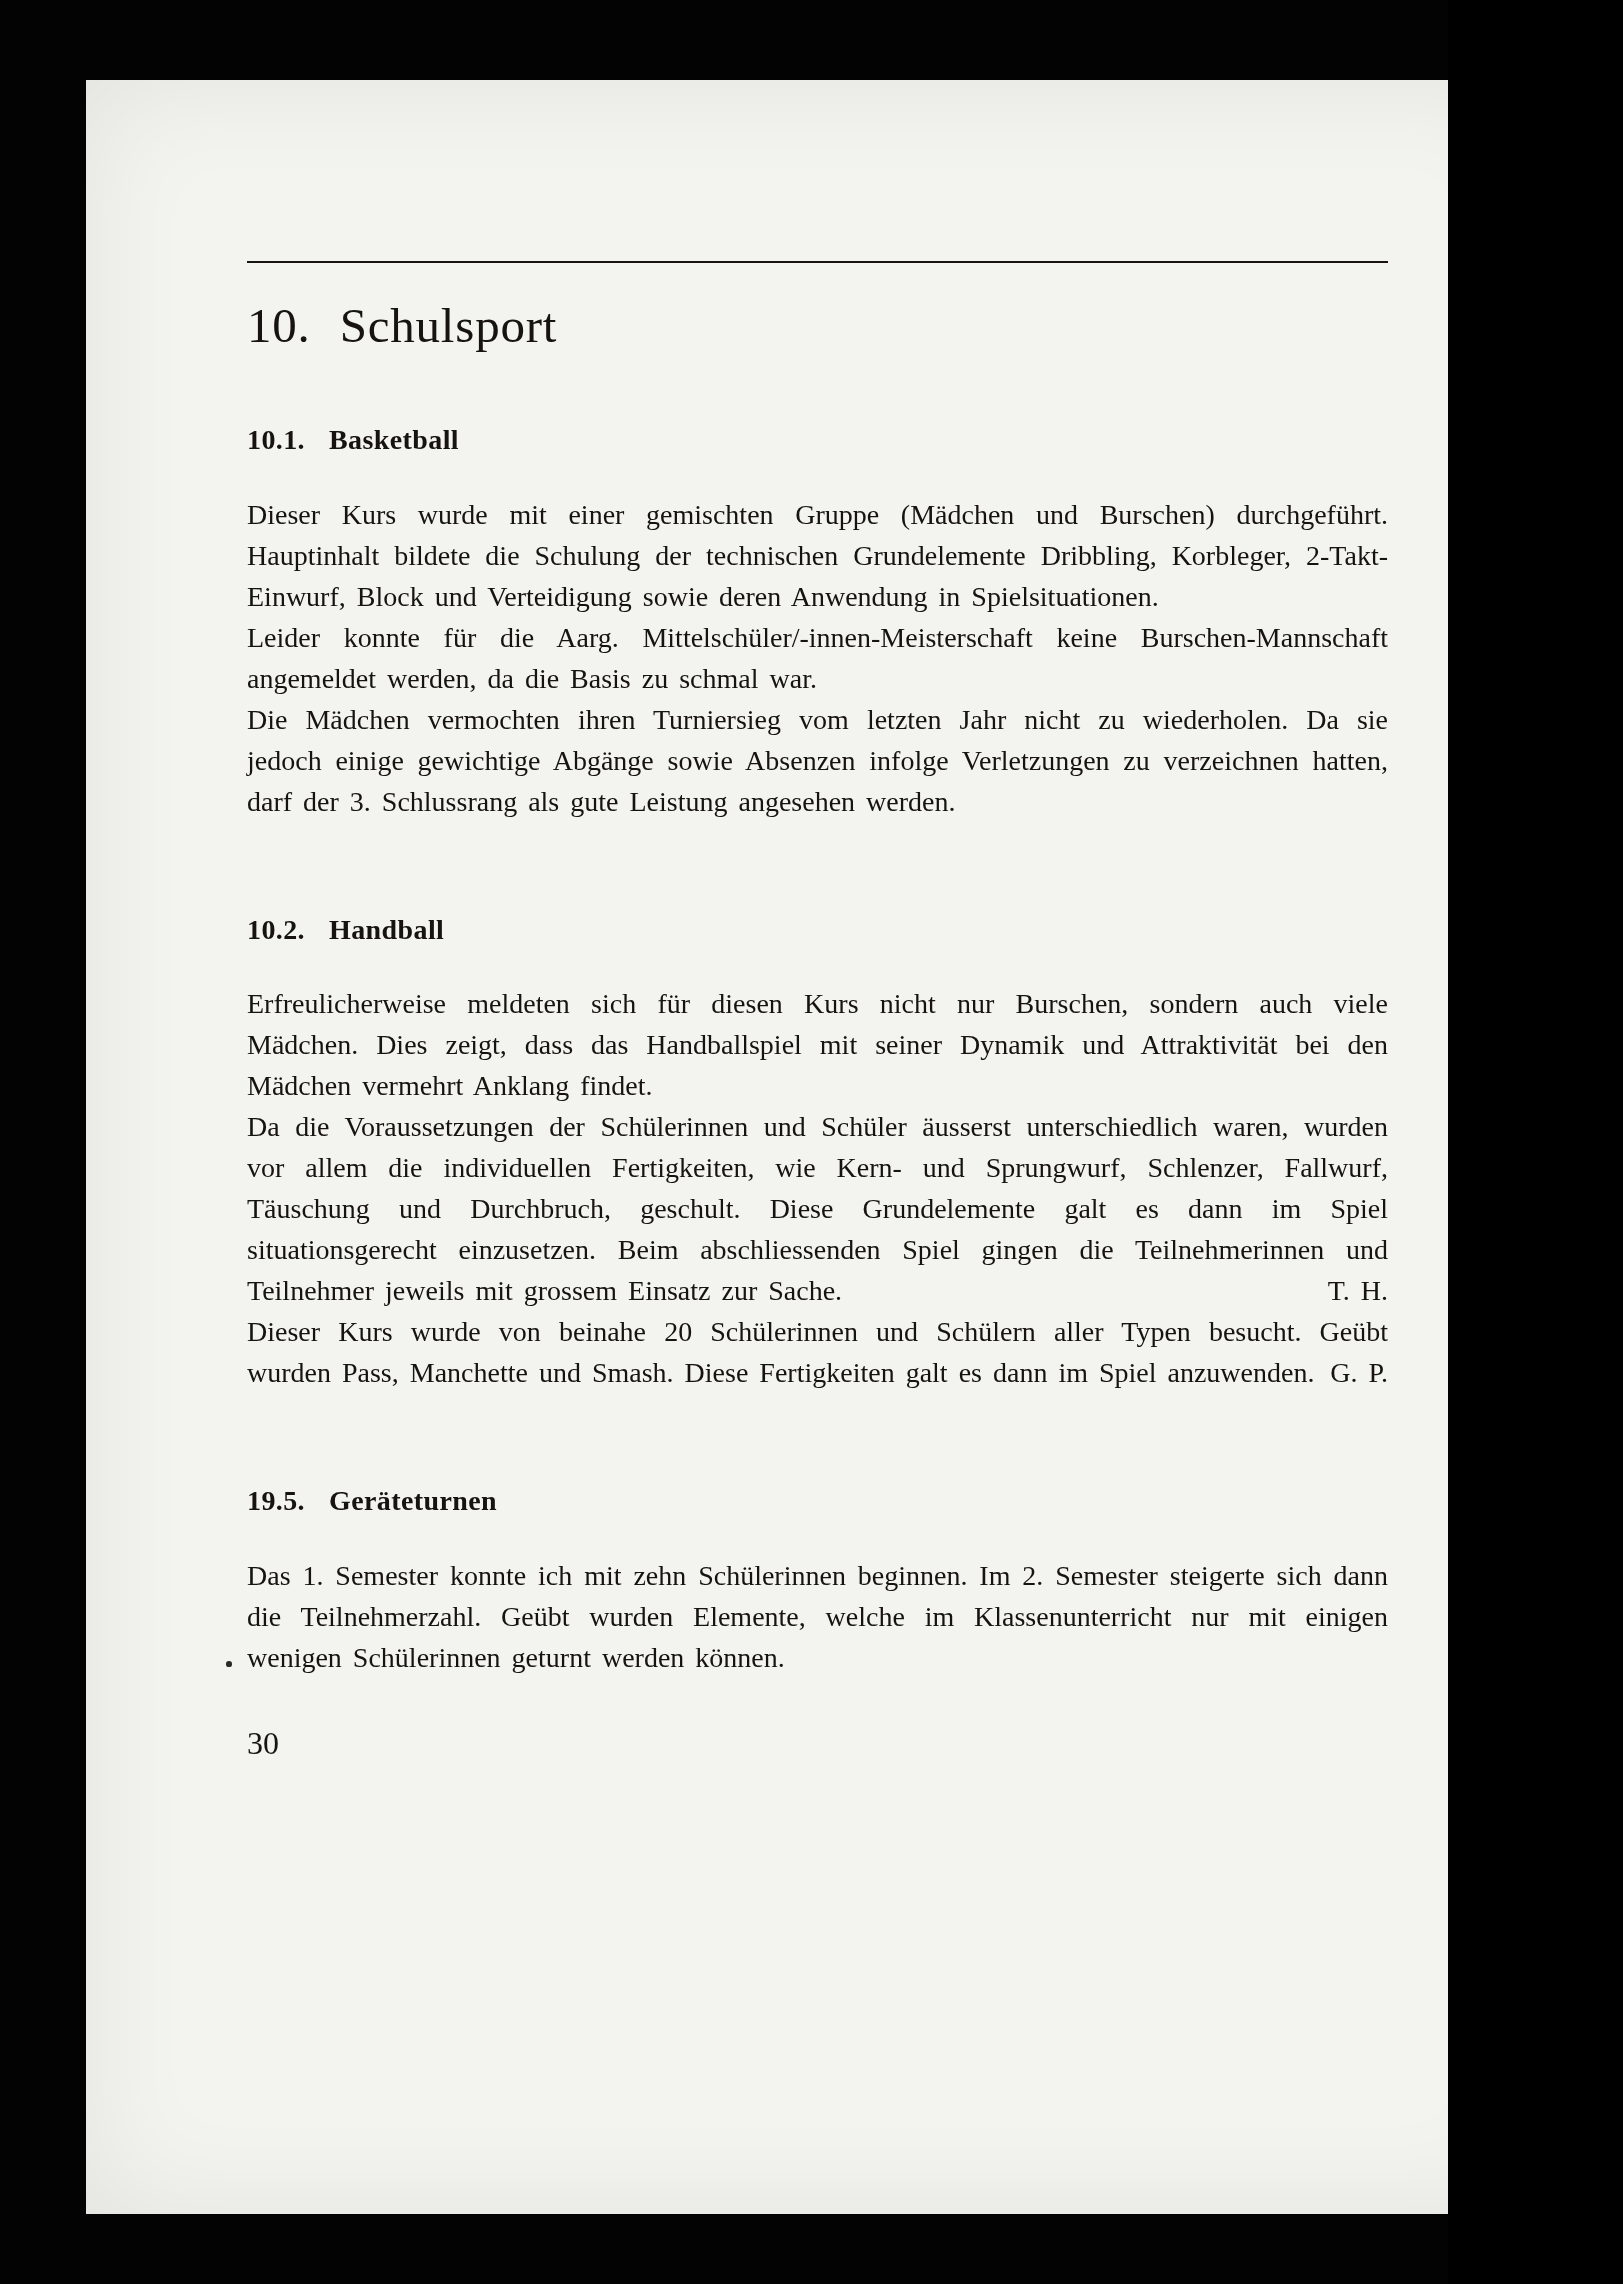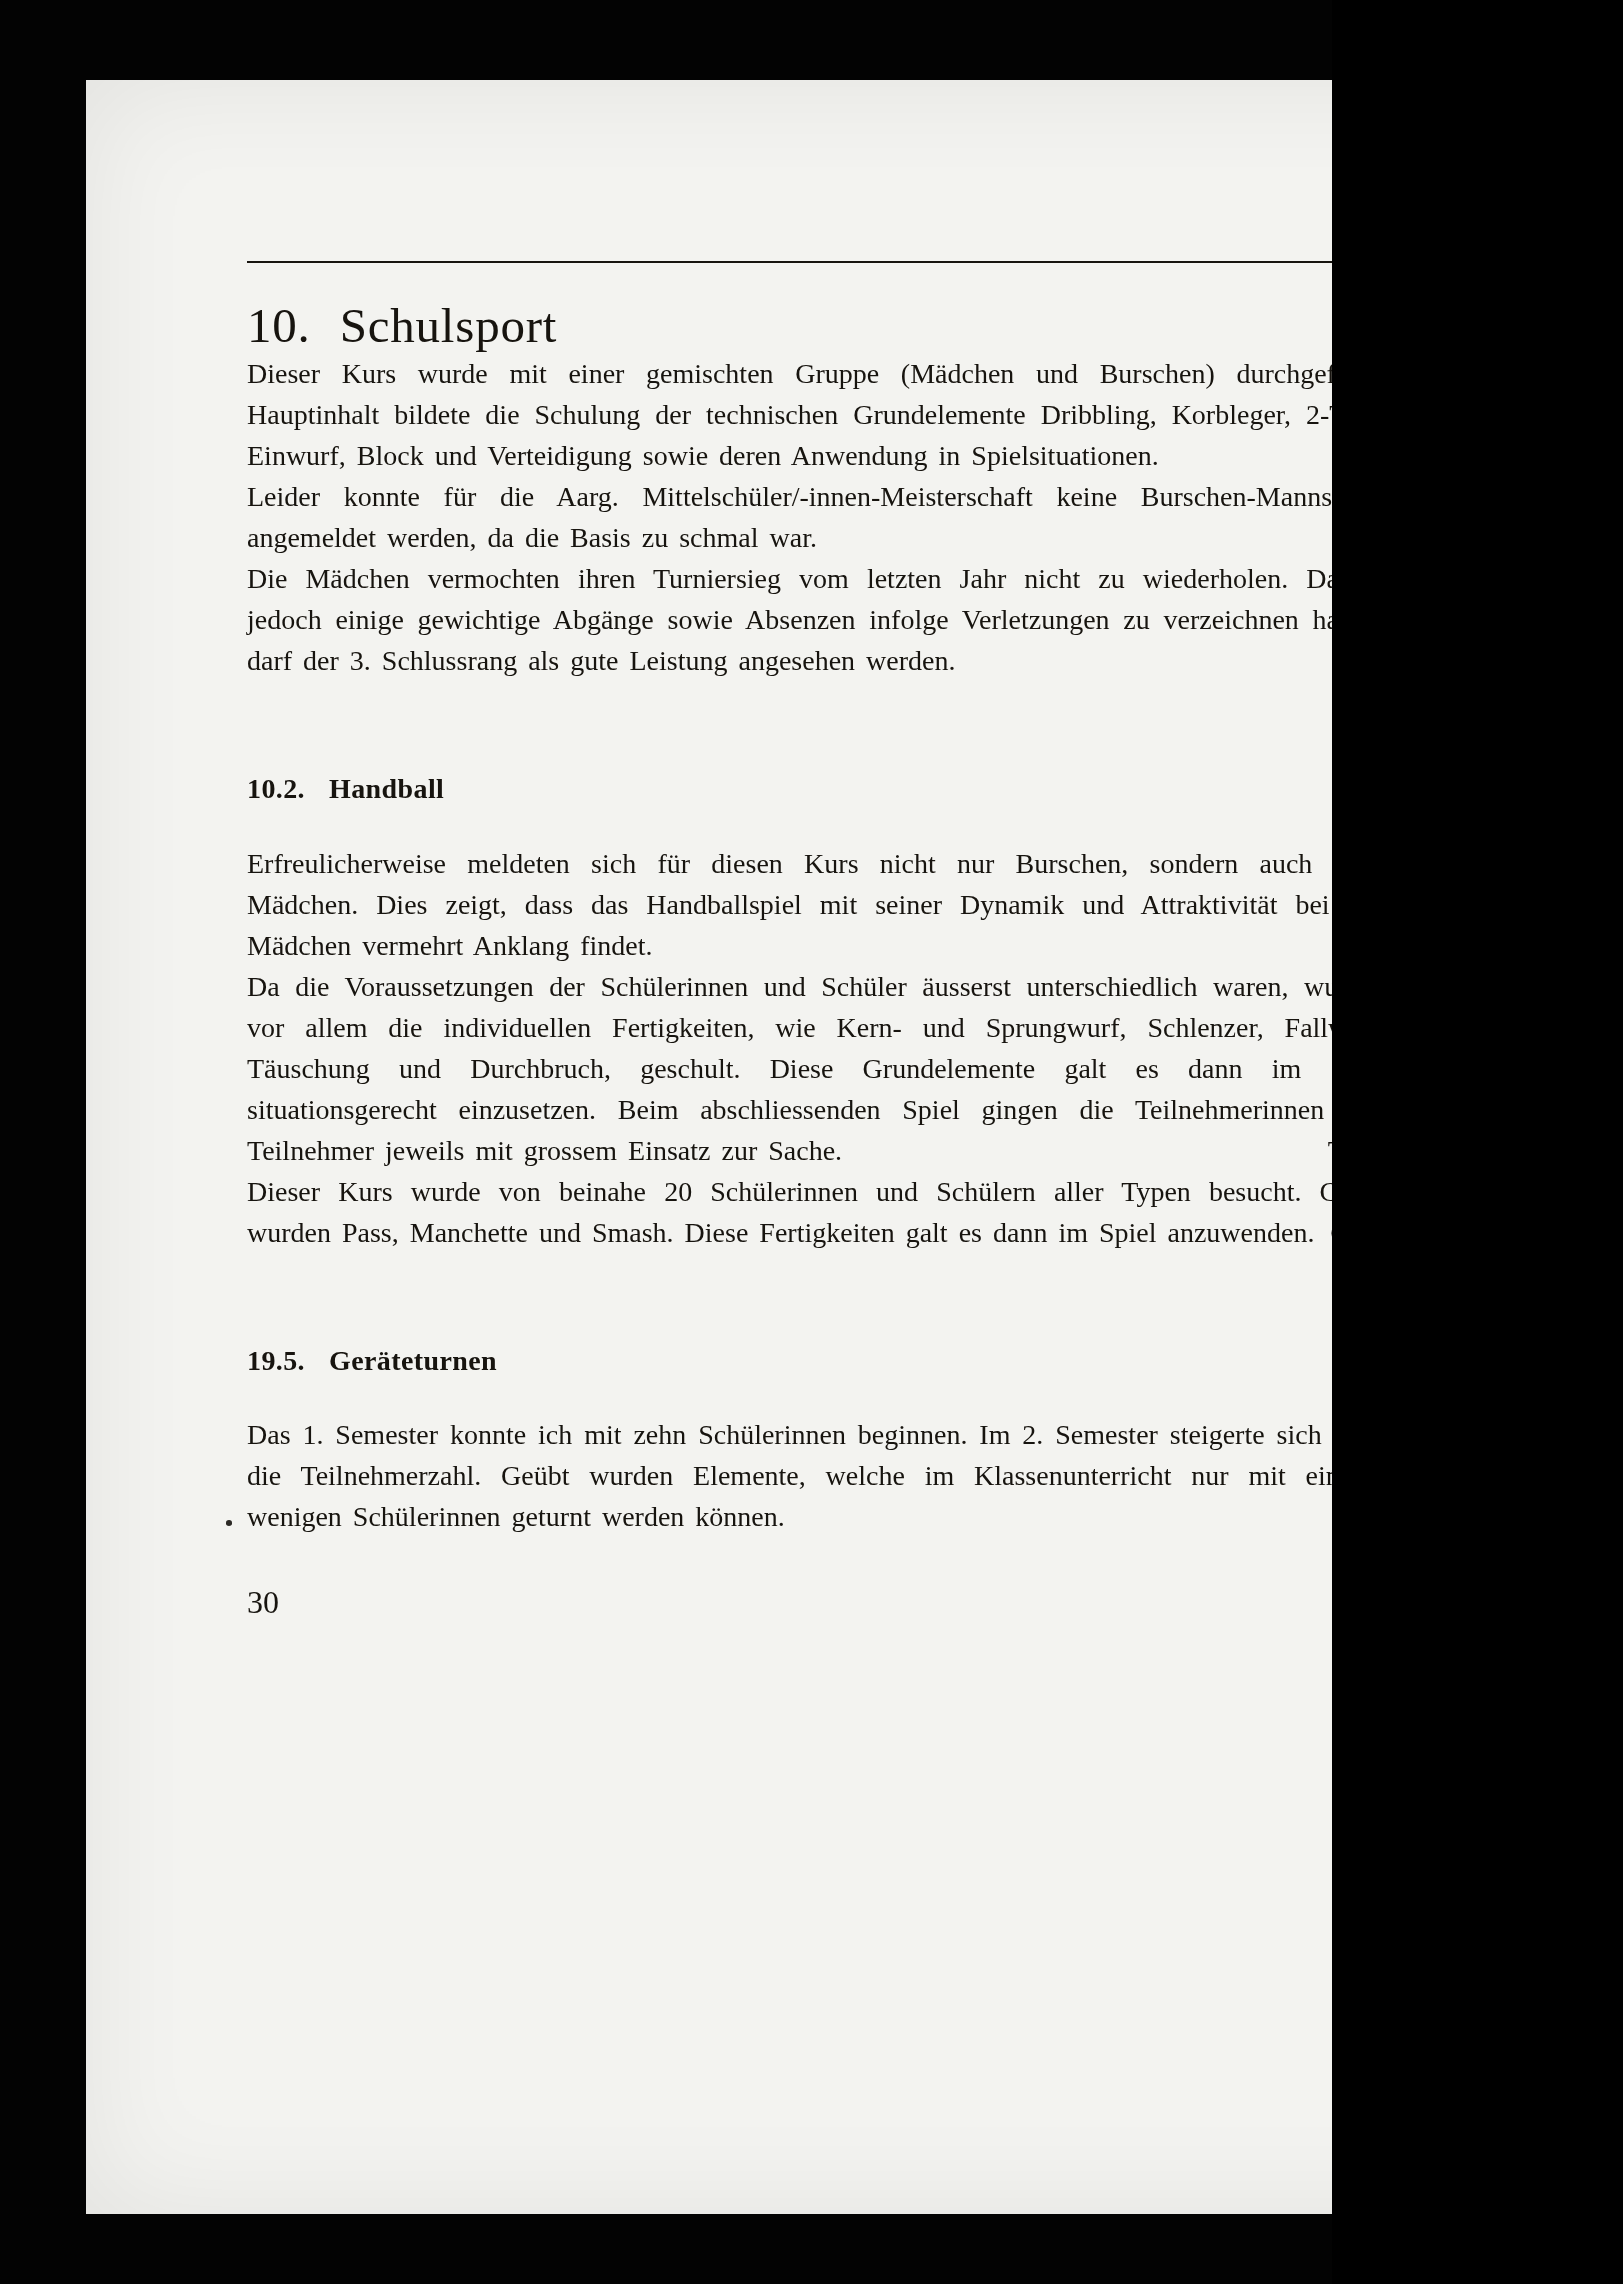--- a/index.html
+++ b/index.html
@@ -1,21 +1,21 @@
 <!DOCTYPE html>
 <html style="font-size:13px"><head>
 <meta charset="utf-8">
 <style>
   * { margin: 0; padding: 0; box-sizing: border-box; }
   html, body { background: #000; }
   body { font-family: "Liberation Serif", "DejaVu Serif", serif; }
 
   .canvas {
     position: relative;
-    width: 1332px;
+    width: 1448px;
     height: 2284px;
     background: #030303;
     overflow: hidden;
   }
 
   .sheet {
     position: absolute;
     left: 86px;
     top: 80px;
     width: 1455px;
@@ -96,20 +96,23 @@
   <div class="sheet">
     <div class="content">
 
       <div class="rule"></div>
 
       <h1 class="doc-title">
         <span class="num">10.</span><span>Schulsport</span>
       </h1>
 
       <section class="s1">
+        <h2 class="section-heading">
+          <span class="num">10.1.</span><span>Basketball</span>
+        </h2>
         <p class="body"><span>Dieser Kurs wurde mit einer gemischten Gruppe (Mädchen und Burschen) durchgeführt. Hauptinhalt bildete die Schulung der technischen Grundelemente Dribbling, Korbleger, 2-Takt-Einwurf, Block und Verteidigung sowie deren Anwendung in Spielsituationen.</span></p>
         <p class="body"><span>Leider konnte für die Aarg. Mittelschüler/-innen-Meisterschaft keine Burschen-Mannschaft angemeldet werden, da die Basis zu schmal war.</span></p>
         <p class="body"><span>Die Mädchen vermochten ihren Turniersieg vom letzten Jahr nicht zu wiederholen. Da sie jedoch einige gewichtige Abgänge sowie Absenzen infolge Verletzungen zu verzeichnen hatten, darf der 3. Schlussrang als gute Leistung angesehen werden.</span></p>
       </section>
 
       <section class="s2">
         <h2 class="section-heading">
           <span class="num">10.2.</span><span>Handball</span>
         </h2>
         <p class="body"><span>Erfreulicherweise meldeten sich für diesen Kurs nicht nur Burschen, sondern auch viele Mädchen. Dies zeigt, dass das Handballspiel mit seiner Dynamik und Attraktivität bei den Mädchen vermehrt Anklang findet.</span></p>

